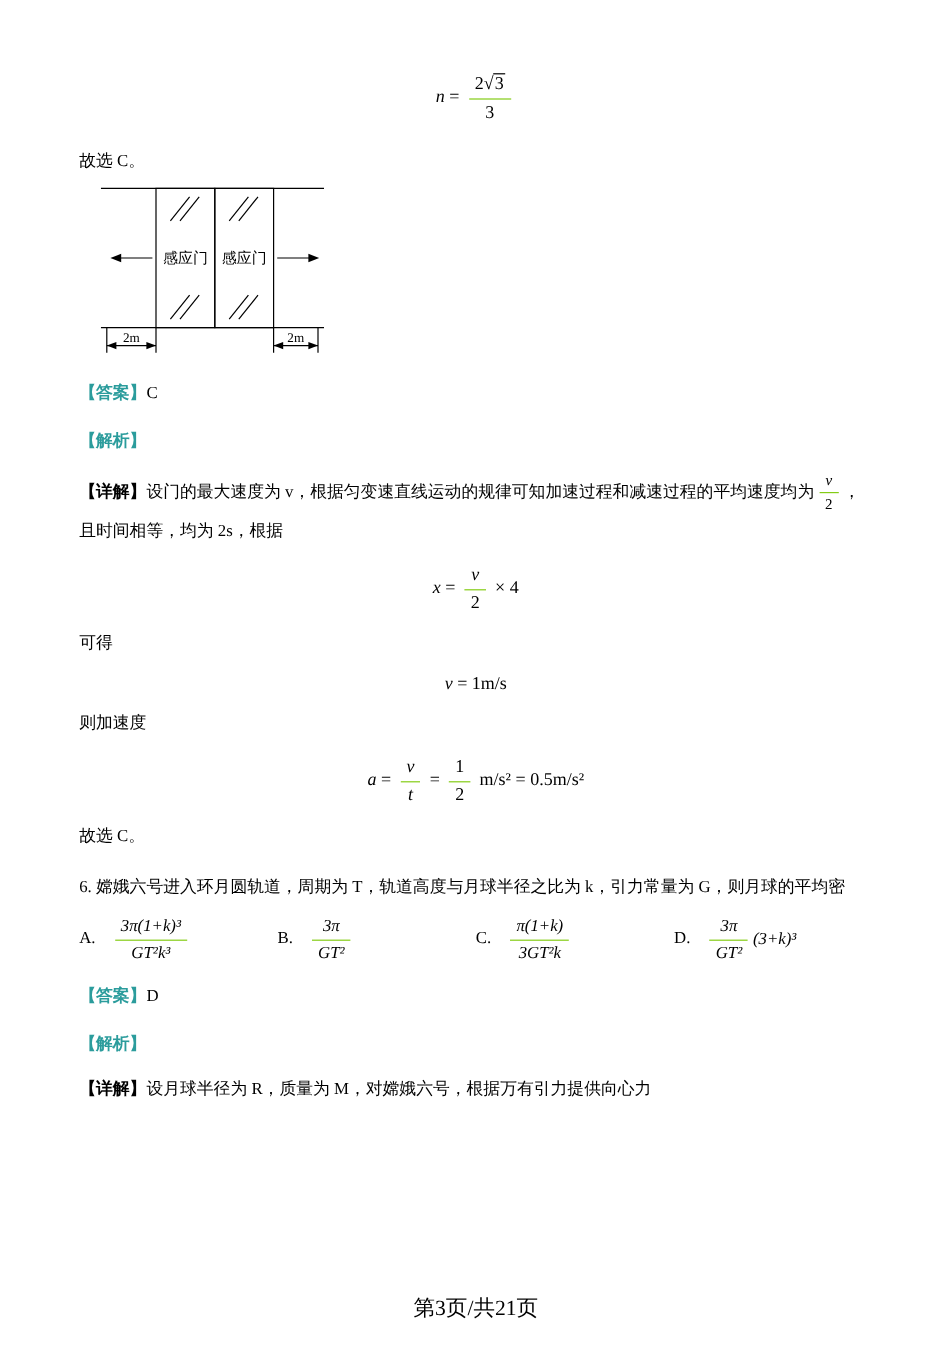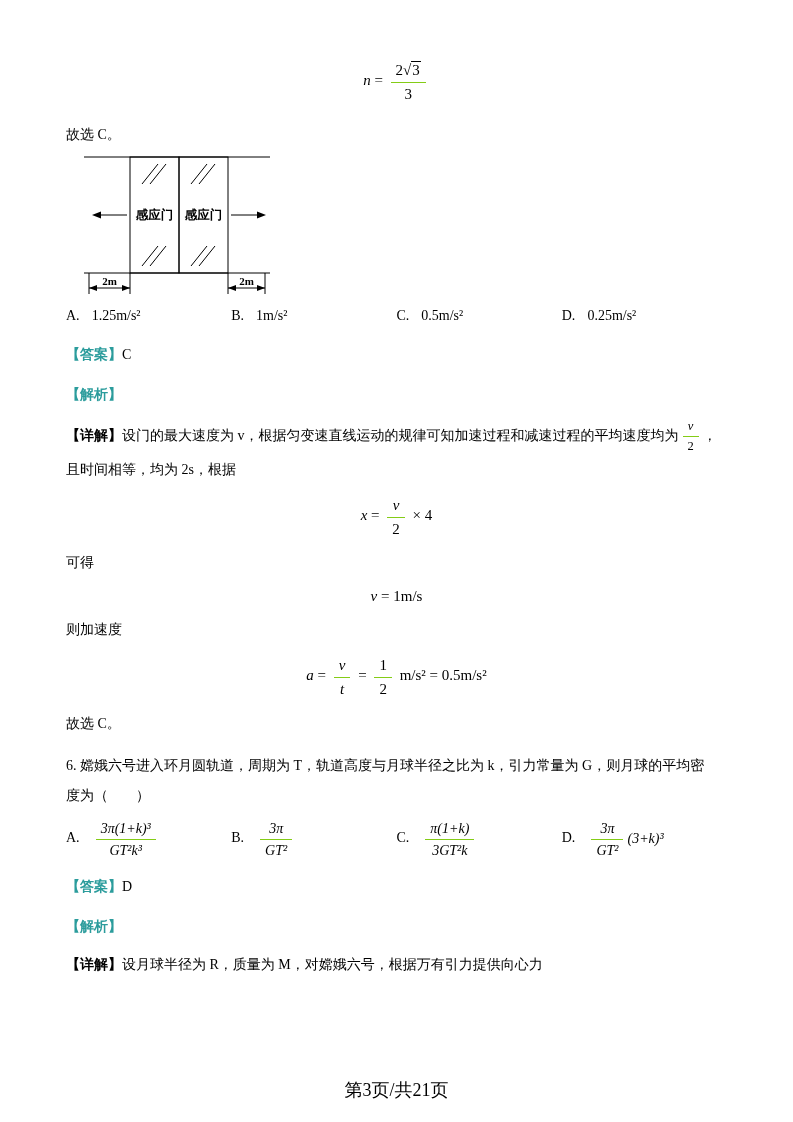--- a/index.html
+++ b/index.html
@@ -12,21 +12,21 @@
   .mvar{font-style:italic;}
   .formula-row{text-align:center;font-size:15px;margin:10px 0;}
   .frac{display:inline-block;vertical-align:middle;text-align:center;margin:0 4px;line-height:1.25;}
   .frac .num{display:block;border-bottom:1px solid #84cc16;padding:1px 5px 2px;}
   .frac .den{display:block;padding:2px 5px 0;}
   .frac.small{font-size:12.5px;}
   .radarg{border-top:1px solid #000;padding:0 1px;}
   .options-row{display:flex;margin-top:10px;font-size:14px;align-items:center;}
   .options-row .option{width:25%;white-space:nowrap;}
   .opt-label{margin-right:12px;}
-  .figure-wrap{margin:4px 0 0 18px;font-weight:bold;}
+  .figure-wrap{margin:4px 0 0 18px;}
   .figure-wrap svg{display:block;}
   .footer{position:absolute;left:0;right:0;bottom:20px;text-align:center;font-size:18px;}
   svg text{font-family:inherit;}
 </style>
 </head>
 <body>
 
 <div class="page">
 
   <div class="formula-row" style="margin-top:14px;">
@@ -83,34 +83,20 @@
         <line x1="144" y1="119" x2="144" y2="140"></line>
         <line x1="181" y1="119" x2="181" y2="140"></line>
         <line x1="144" y1="134" x2="181" y2="134"></line>
         <polygon points="144,134 152,131 152,137" fill="#000" stroke="none"></polygon>
         <polygon points="181,134 173,131 173,137" fill="#000" stroke="none"></polygon>
       </g>
       <text x="162.5" y="131" text-anchor="middle" font-size="11" fill="#000">2m</text>
     </svg>
   </div>
 
-  <div class="options-row">
-    <div class="option">
-      <span class="opt-label">A.</span><span>1.25m/s²</span>
-    </div>
-    <div class="option">
-      <span class="opt-label">B.</span><span>1m/s²</span>
-    </div>
-    <div class="option">
-      <span class="opt-label">C.</span><span>0.5m/s²</span>
-    </div>
-    <div class="option">
-      <span class="opt-label">D.</span><span>0.25m/s²</span>
-    </div>
-  </div>
 
   <div class="line" style="margin-top:16px;">
     <span class="teal bold">【答案】</span><span>C</span>
   </div>
   <div class="line" style="margin-top:10px;">
     <span class="teal bold">【解析】</span>
   </div>
 
   <div class="line" style="margin-top:8px;line-height:34px;">
     <span class="bold">【详解】</span><span>设门的最大速度为 v，根据匀变速直线运动的规律可知加速过程和减速过程的平均速度均为</span><span class="frac small"><span class="num mvar">v</span><span class="den">2</span></span><span>，</span>
@@ -141,21 +127,20 @@
     <span>=</span>
     <span class="frac"><span class="num">1</span><span class="den">2</span></span>
     <span>m/s²</span>
     <span>= 0.5m/s²</span>
   </div>
 
   <div class="line">故选 C。</div>
 
   <div style="margin-top:12px;">
     <div class="line">6. 嫦娥六号进入环月圆轨道，周期为 T，轨道高度与月球半径之比为 k，引力常量为 G，则月球的平均密</div>
-    <div class="line">度为（　　）</div>
   </div>
 
   <div class="options-row" style="margin-top:8px;">
     <div class="option">
       <span class="opt-label">A.</span><span class="frac"><span class="num mvar">3π(1+k)³</span><span class="den mvar">GT²k³</span></span><span class="mvar"></span>
     </div>
     <div class="option">
       <span class="opt-label">B.</span><span class="frac"><span class="num mvar">3π</span><span class="den mvar">GT²</span></span><span class="mvar"></span>
     </div>
     <div class="option">

